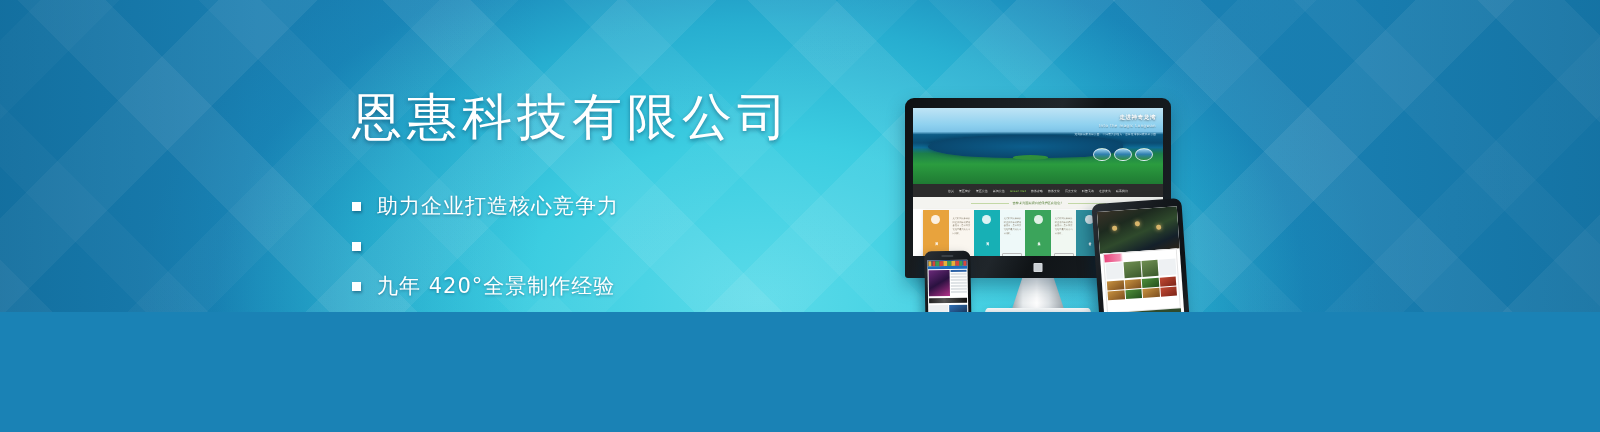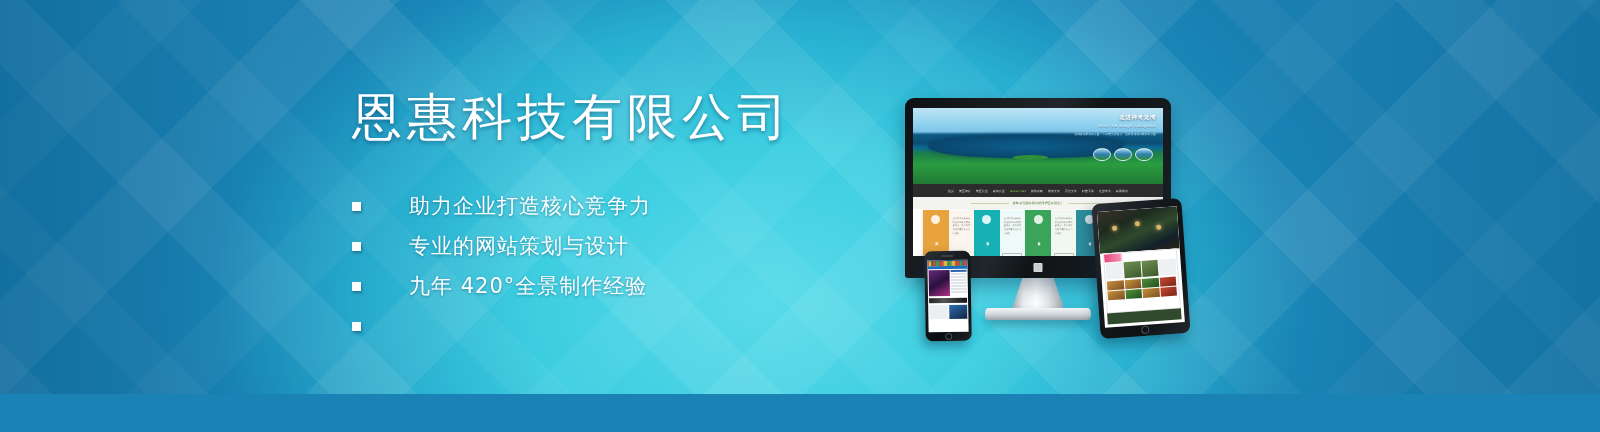--- a/index.html
+++ b/index.html
@@ -1,21 +1,21 @@
 <!DOCTYPE html>
 <html><head>
 <meta charset="utf-8">
 <style>
   html,body{margin:0;padding:0;}
   body{
     width:1600px;height:432px;overflow:hidden;
     font-family:"DejaVu Sans","Liberation Sans",sans-serif;
     background:#1a82b5;
   }
-  .banner{position:relative;width:1600px;height:394px;overflow:hidden;}
+  .banner{position:relative;width:1600px;height:312px;overflow:hidden;}
 
   
   .bg-base{
     position:absolute;inset:0;
     background:
       radial-gradient(ellipse 620px 420px at 760px 300px, #5adbe9 0%, #3ccde1 38%, #27aed0 66%, #1a88ba 88%, #1a82b5 100%),
       linear-gradient(90deg,#1a7fb3 0%,#1d8cbd 18%,#2cb4d6 42%,#43cfe2 55%,#2bb2d4 72%,#1c8bbc 88%,#187cb1 100%);
   }
   .bg-stripes-a,.bg-stripes-b{position:absolute;inset:-200px;pointer-events:none;}
   .bg-stripes-a{
@@ -38,21 +38,21 @@
   }
 
   
   .copy{position:absolute;left:352px;top:92px;width:520px;}
   .headline{
     font-size:50px;line-height:1;color:#ffffff;letter-spacing:5px;
     font-weight:400;white-space:nowrap;
     text-shadow:0 2px 4px rgba(0,40,70,0.45);
   }
   .bullets{list-style:none;margin:44px 0 0 0;padding:0;}
-  .bullet{display:flex;align-items:center;height:40px;margin-bottom:0;gap:32px;}
+  .bullet{display:flex;align-items:center;height:40px;margin-bottom:0;}
   .bullet-mark{
     width:9px;height:9px;background:#ffffff;flex:0 0 9px;
     margin-right:16px;box-shadow:1px 2px 3px rgba(0,40,70,0.40);
   }
   .bullet-text{
     font-size:21px;color:#ffffff;letter-spacing:1px;white-space:nowrap;
     text-shadow:0 1px 3px rgba(0,40,70,0.40);
   }
 
   
@@ -232,21 +232,20 @@
   <div class="copy">
     <div class="headline">恩惠科技有限公司</div>
 
     <ul class="bullets">
       <li class="bullet">
         <span class="bullet-mark"></span>
         <span class="bullet-text">助力企业打造核心竞争力</span>
       </li>
       <li class="bullet">
         <span class="bullet-mark"></span>
-        <span class="bullet-text">专业的网站策划与设计</span>
       </li>
       <li class="bullet">
         <span class="bullet-mark"></span>
         <span class="bullet-text">九年 420°全景制作经验</span>
       </li>
       <li class="bullet">
         <span class="bullet-mark"></span>
       </li>
     </ul>
   </div>

